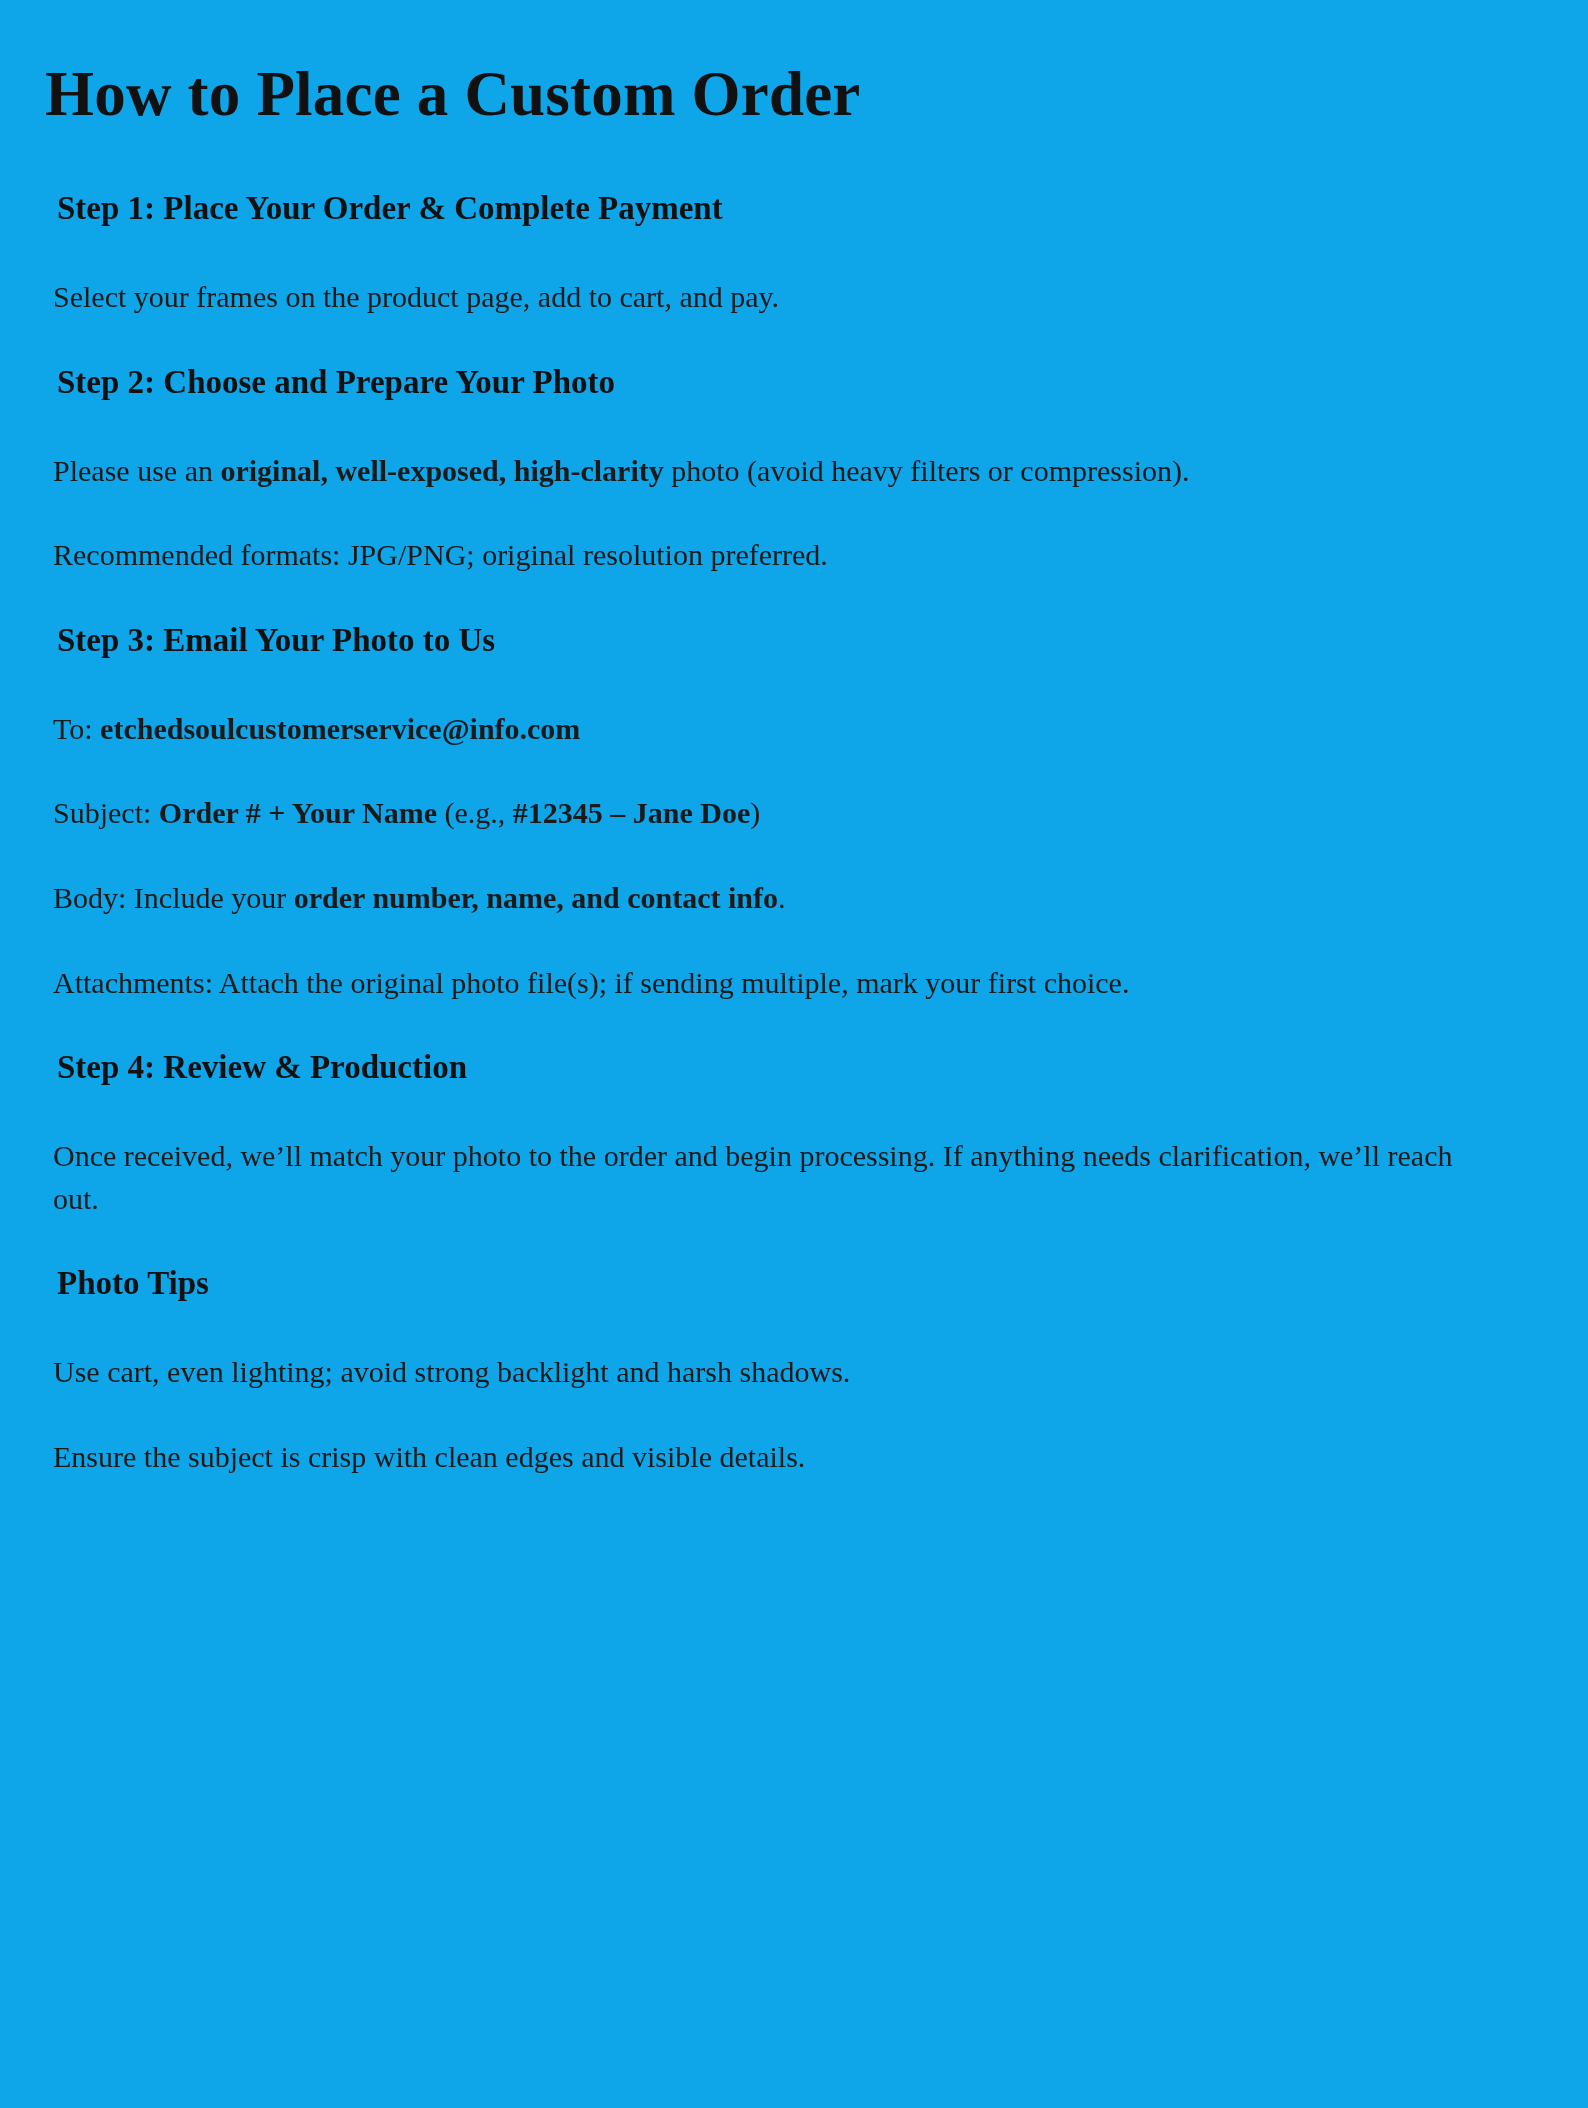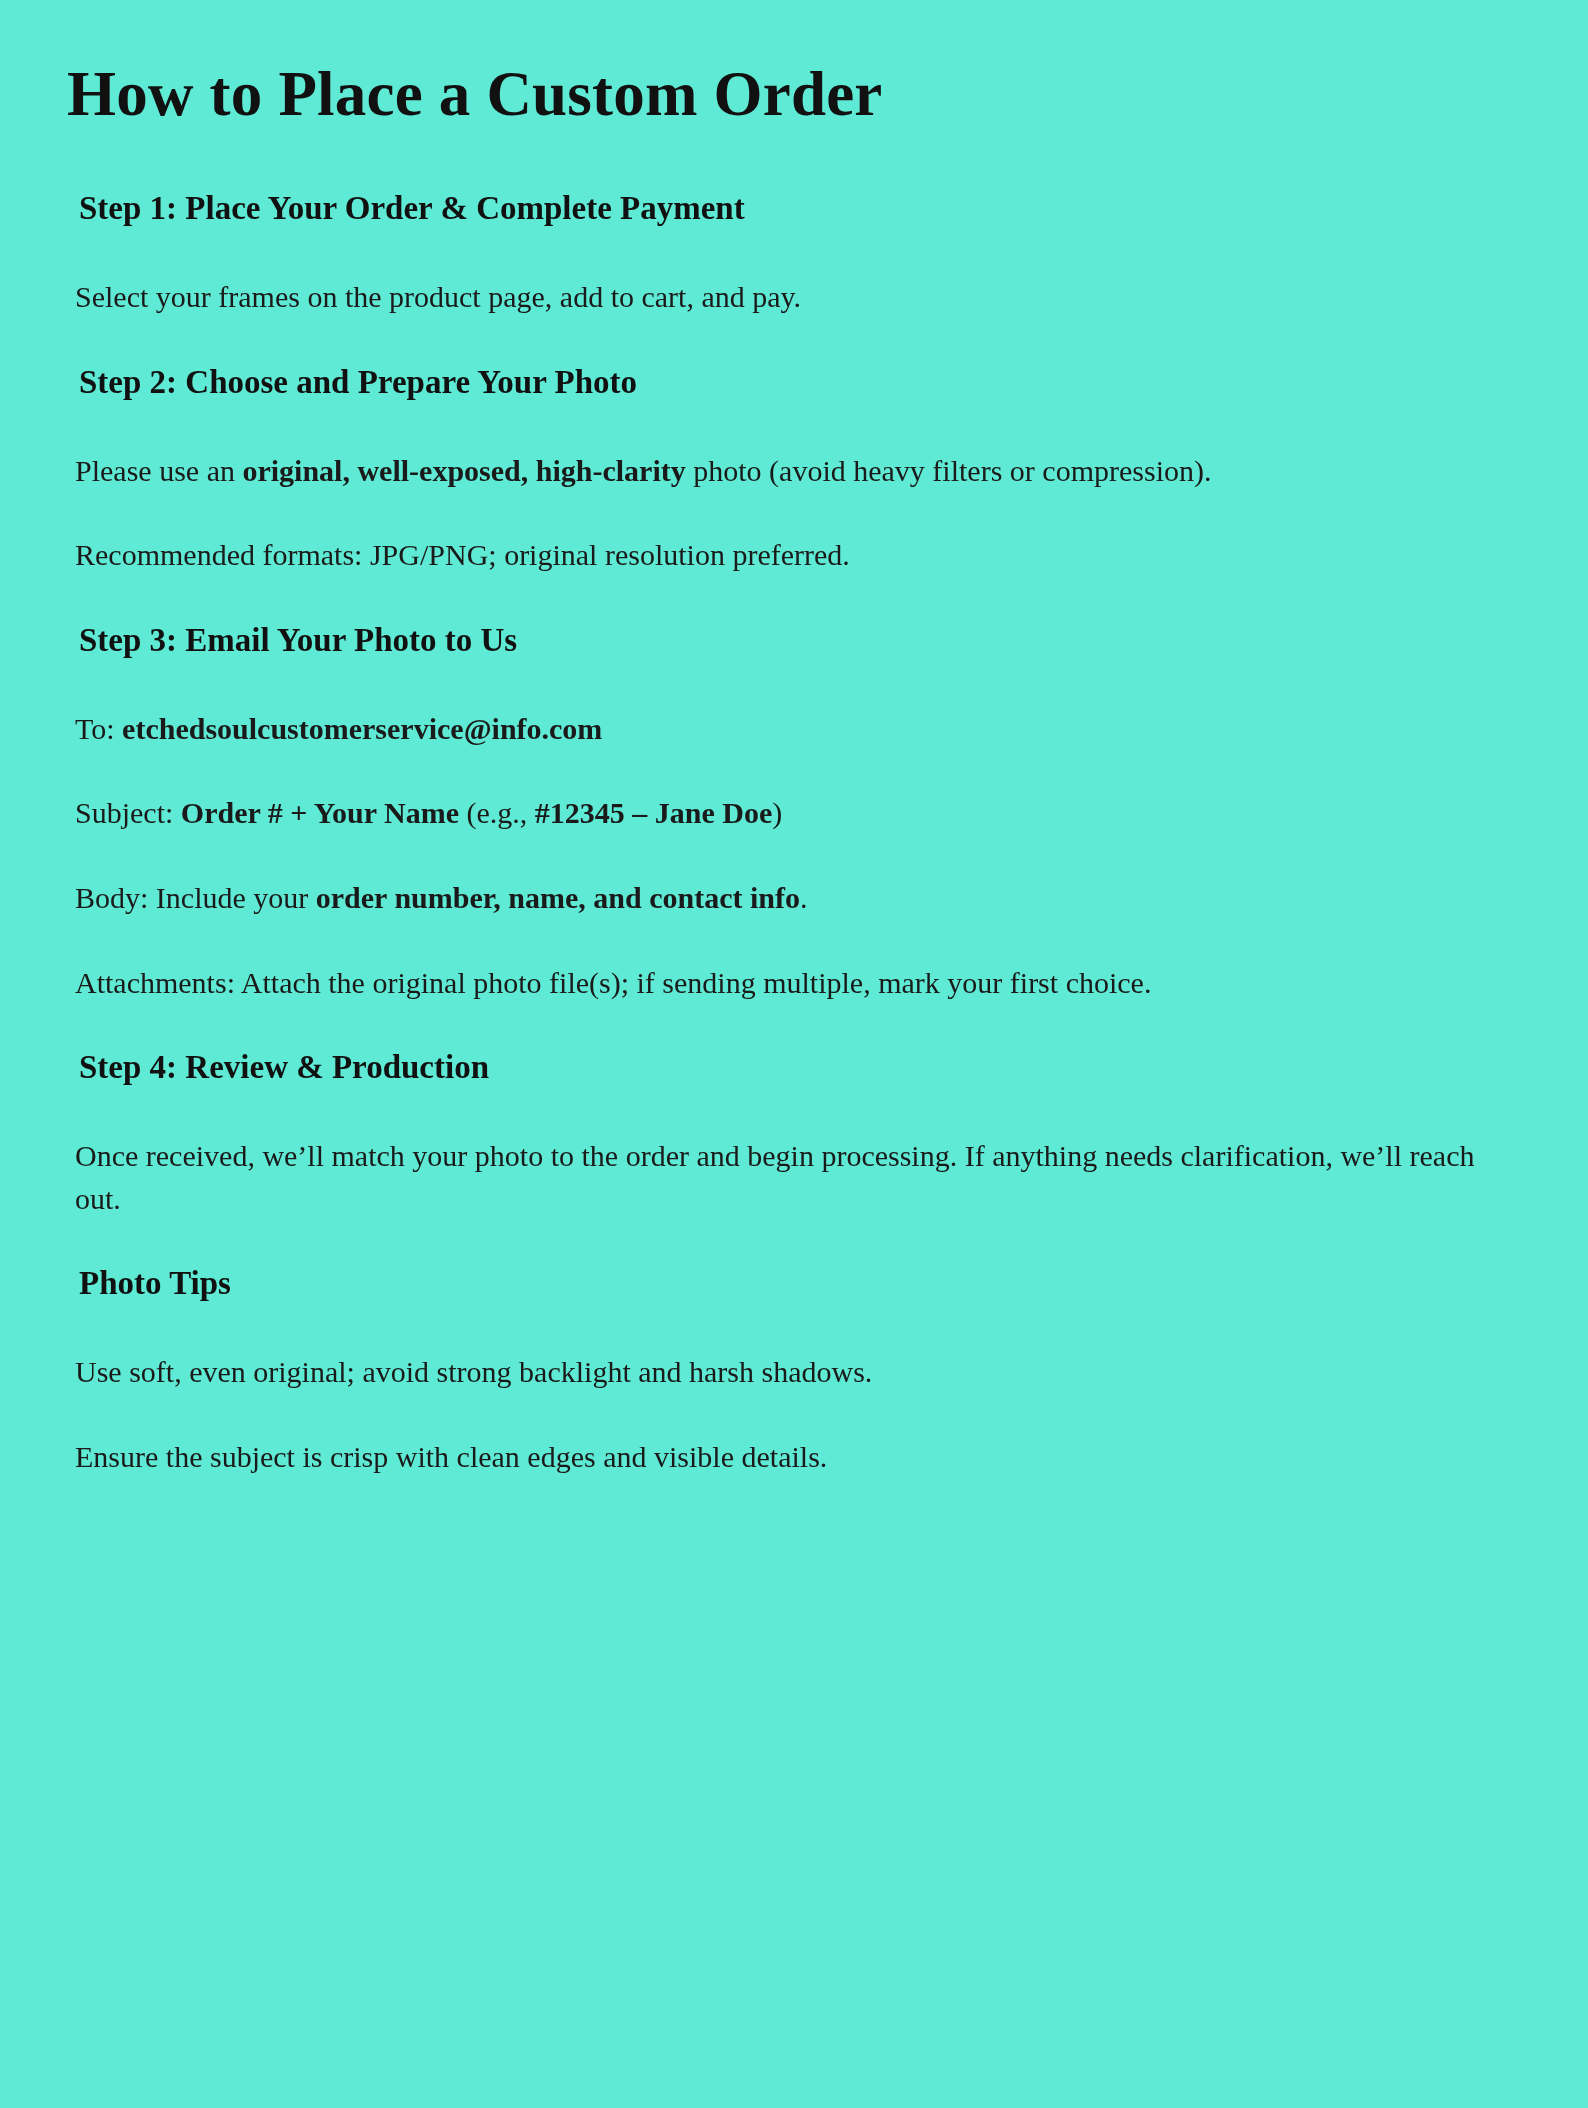--- a/index.html
+++ b/index.html
@@ -11,22 +11,22 @@
     width: 1588px;
     min-height: 2108px;
     font-family: "Liberation Serif", "DejaVu Serif", serif;
     color: #111111;
     -webkit-font-smoothing: antialiased;
   }
   .page {
     box-sizing: border-box;
     width: 1588px;
     min-height: 2108px;
-    padding: 60px 96px 40px 67px;
-    background: #5eead4;
+    padding: 60px 96px 40px 45px;
+    background: #0ea5e9;
   }
   .doc-title {
     font-size: 63px;
     font-weight: bold;
     line-height: 1.1;
     margin: 0 0 58px 0;
     letter-spacing: 0.2px;
   }
   .section-heading {
     font-size: 33px;
@@ -89,19 +89,19 @@
       <div class="block block-heading">
         <h2 class="section-heading">Step 4: Review &amp; Production</h2>
       </div>
       <div class="block">
         <p class="para">Once received, we’ll match your photo to the order and begin processing. If anything needs clarification, we’ll reach out.</p>
       </div>
       <div class="block block-heading">
         <h2 class="section-heading">Photo Tips</h2>
       </div>
       <div class="block">
-        <p class="para">Use soft, even original; avoid strong backlight and harsh shadows.</p>
+        <p class="para">Use cart, even lighting; avoid strong backlight and harsh shadows.</p>
       </div>
       <div class="block">
         <p class="para">Ensure the subject is crisp with clean edges and visible details.</p>
       </div>
     </div>
 </div>
 
 </body></html>

